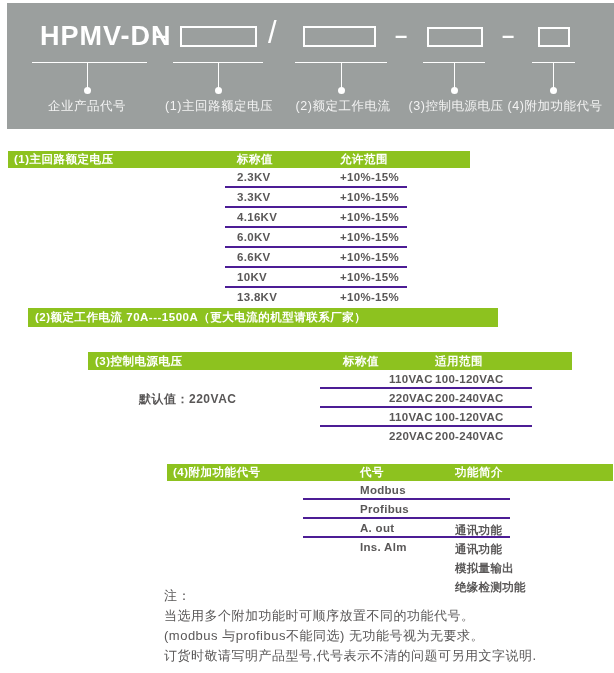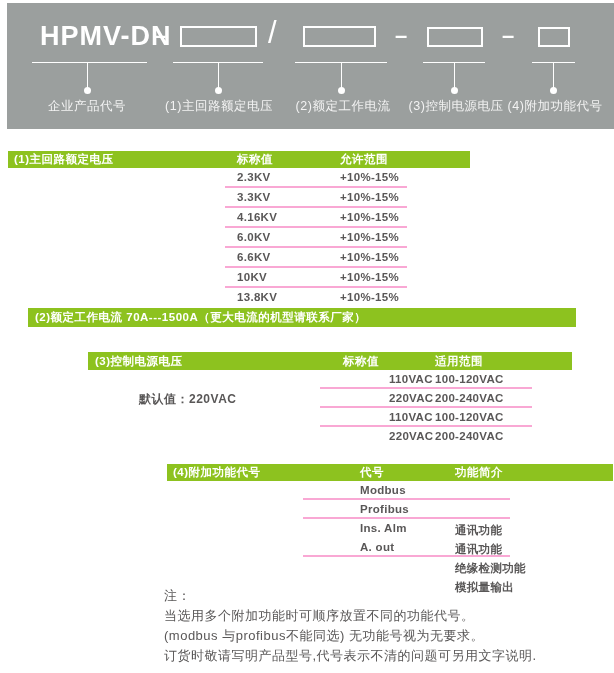--- a/index.html
+++ b/index.html
@@ -23,28 +23,28 @@
   .dot{position:absolute;top:84px;width:7px;height:7px;border-radius:50%;background:#fff;}
   .blabel{position:absolute;top:95px;transform:translateX(-50%);font-size:12.5px;
           color:#f3f3f3;white-space:nowrap;letter-spacing:0.5px;}
 
   
   .gbar{position:absolute;background:#8dc21f;color:#fff;font-size:11.5px;font-weight:bold;
         letter-spacing:0.5px;}
   .gbar .title{position:absolute;top:0;white-space:nowrap;}
   .gbar .col{position:absolute;top:0;white-space:nowrap;}
   .bar1{left:8px;top:151px;width:462px;height:17px;line-height:17px;}
-  .bar2{left:28px;top:308px;width:548px;height:19px;line-height:19px;}
+  .bar2{left:28px;top:308px;width:470px;height:19px;line-height:19px;}
   .bar3{left:88px;top:352px;width:484px;height:18px;line-height:18px;}
   .bar4{left:167px;top:464px;width:446px;height:17px;line-height:17px;}
 
   
   .rows{position:absolute;}
   .trow{position:relative;box-sizing:border-box;}
-  .trow.sep{border-bottom:2px solid #f9a8d4;}
+  .trow.sep{border-bottom:2px solid #4c1d95;}
   .trow span{position:absolute;top:0;font-size:11.5px;font-weight:bold;color:#595757;
              letter-spacing:0.3px;white-space:nowrap;}
   .rows1{left:225px;top:168px;width:182px;}
   .rows1 .trow{height:20px;line-height:19px;}
   .rows1 .c1{left:12px;} .rows1 .c2{left:115px;}
   .rows3{left:320px;top:370px;width:212px;}
   .rows3 .trow{height:19px;line-height:18px;}
   .rows3 .c1{left:23px;margin-left:46px;} .rows3 .c2{left:115px;}
   .rows4{left:303px;top:481px;width:207px;}
   .rows4 .trow{height:19px;line-height:18px;}
@@ -171,27 +171,27 @@
   </div>
   <div class="rows rows4">
     <div class="trow sep">
       <span class="c1">Modbus</span>
       <span class="c2">通讯功能</span>
     </div>
     <div class="trow sep">
       <span class="c1">Profibus</span>
       <span class="c2">通讯功能</span>
     </div>
+    <div class="trow sep">
+      <span class="c1">A. out</span>
+      <span class="c2">模拟量输出</span>
+    </div>
     <div class="trow">
       <span class="c1">Ins. Alm</span>
       <span class="c2">绝缘检测功能</span>
-    </div>
-    <div class="trow sep">
-      <span class="c1">A. out</span>
-      <span class="c2">模拟量输出</span>
     </div>
   </div>
 
   <div class="notes">
     <div>注：</div>
     <div>当选用多个附加功能时可顺序放置不同的功能代号。</div>
     <div>(modbus 与profibus不能同选) 无功能号视为无要求。</div>
     <div>订货时敬请写明产品型号,代号表示不清的问题可另用文字说明.</div>
   </div>
 

